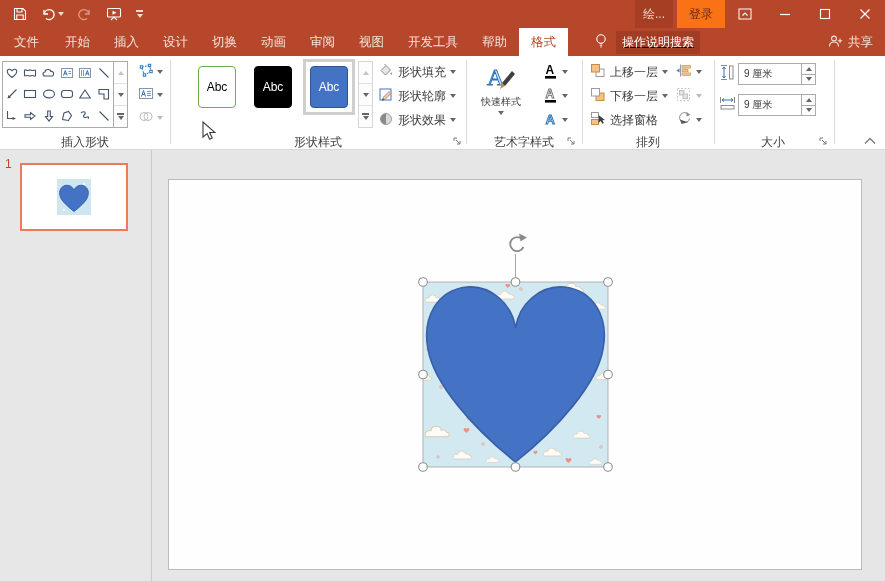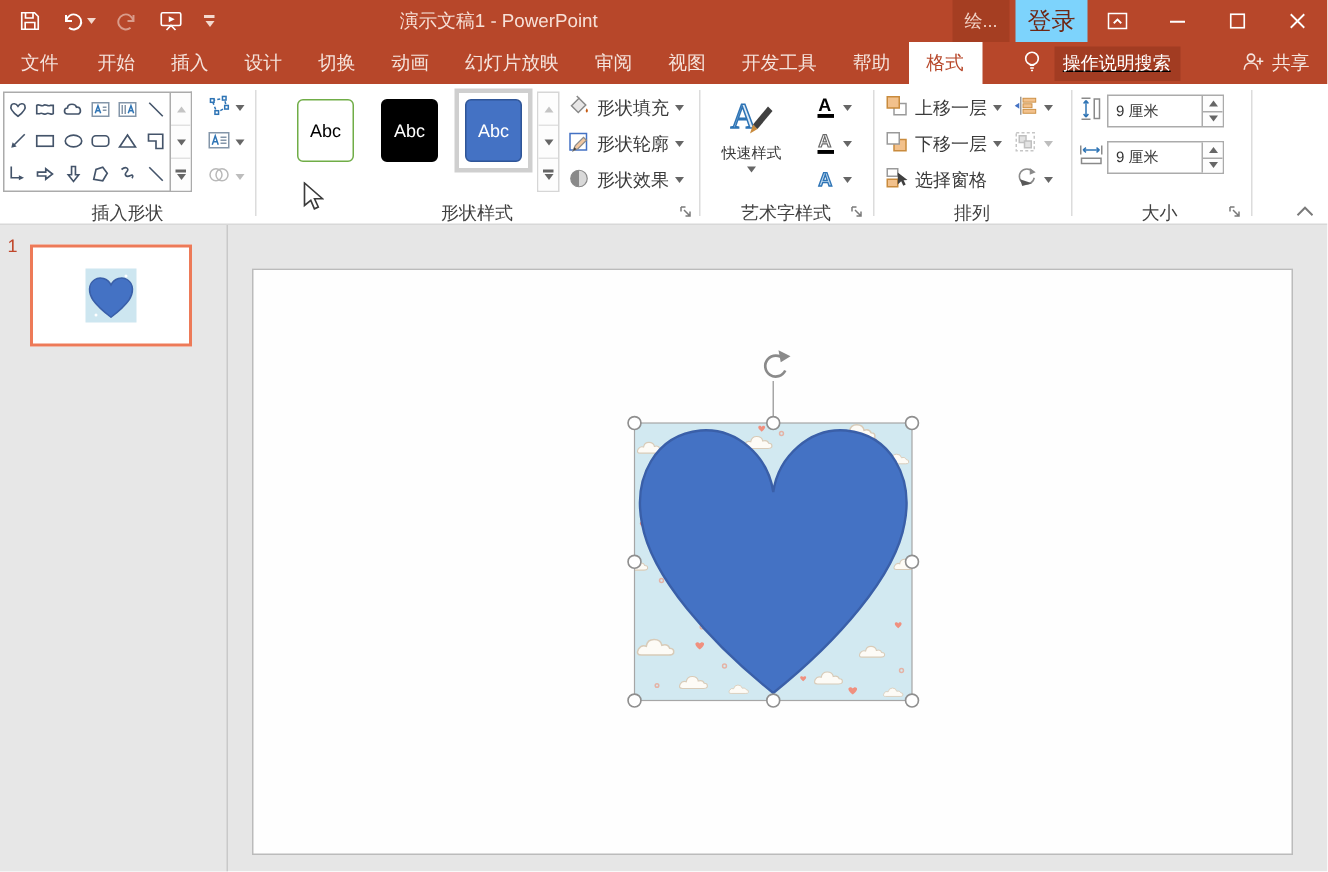--- a/index.html
+++ b/index.html
@@ -9,21 +9,21 @@
 
   
   .titlebar { position:absolute; left:0; top:0; width:885px; height:28px; background:#B7472A; display:flex; align-items:center; }
   .qat { display:flex; align-items:center; gap:4px; padding-left:8px; }
   .qat .qbtn { height:24px; display:flex; align-items:center; padding:0 5px; color:#fff; }
   .qat svg { display:block; }
   .caret-w { width:0; height:0; border-left:3px solid transparent; border-right:3px solid transparent; border-top:4px solid #F3D9CE; margin-left:2px; }
   .title-text { position:absolute; left:0; right:220px; text-align:center; color:#F7E0D7; font-size:12.5px; pointer-events:none; }
   .tb-right { position:absolute; right:0; top:0; height:28px; display:flex; align-items:stretch; }
   .ctx-tab { width:38px; background:#A53E22; color:#F2D4C8; font-size:12px; display:flex; align-items:center; justify-content:center; overflow:hidden; white-space:nowrap; }
-  .signin { width:48px; margin-left:4px; background:#7dd3fc; color:#6E2714; font-size:16px; display:flex; align-items:center; justify-content:center; }
+  .signin { width:48px; margin-left:4px; background:#f97316; color:#6E2714; font-size:12px; display:flex; align-items:center; justify-content:center; }
   .winbtn { width:40px; display:flex; align-items:center; justify-content:center; color:#fff; }
   .winbtn svg { display:block; }
 
   
   .tabrow { position:absolute; left:0; top:28px; width:885px; height:28px; background:#B7472A; display:flex; align-items:stretch; font-size:12.5px; }
   .tab { color:#F5E3DC; display:flex; align-items:center; padding:0 12px; }
   .tab.file { padding:0 14px; }
   .tab.active { background:#fff; color:#B7472A; }
   .tellme { display:flex; align-items:center; margin-left:26px; gap:8px;text-decoration:underline; }
   .tellme-box { background:#A23C22; color:#fff; font-size:12px; padding:3px 6px; }
@@ -118,21 +118,20 @@
             </svg>
           </span>
         </div>
       <div class="qbtn">
           <span style="display:flex;flex-direction:column;align-items:center">
             <span style="width:7px;height:1.5px;background:#F3D9CE;margin-bottom:2px"></span>
             <span class="caret-w" style="margin-left:0"></span>
           </span>
         </div>
     </div>
-    <div class="title-text">演示文稿1 - PowerPoint</div>
     <div class="tb-right">
       <div class="ctx-tab">绘...</div>
       <div class="signin">登录</div>
       <div class="winbtn">
           <span>
             <svg width="14" height="12" viewBox="0 0 14 12">
               <rect x="1" y="1" width="12" height="10" stroke="#fff" fill="none"></rect>
               <path d="M4.5 7.5 L7 5 L9.5 7.5" stroke="#fff" fill="none" stroke-width="1.2"></path>
             </svg>
           </span>
@@ -161,21 +160,20 @@
     </div>
   </div>
 
   <div class="tabrow">
     <div class="tab file">文件</div>
     <div class="tab">开始</div>
     <div class="tab">插入</div>
     <div class="tab">设计</div>
     <div class="tab">切换</div>
     <div class="tab">动画</div>
-    <div class="tab">幻灯片放映</div>
     <div class="tab">审阅</div>
     <div class="tab">视图</div>
     <div class="tab">开发工具</div>
     <div class="tab">帮助</div>
     <div class="tab active">格式</div>
     <div class="tellme">
       <span><svg width="14" height="16" viewBox="0 0 14 16">
             <circle cx="7" cy="6" r="4.2" stroke="#fff" fill="none" stroke-width="1.1"></circle>
             <path d="M5.5 10.5 H8.5 M5.8 12.3 H8.2 M6.3 14 H7.7" stroke="#fff" stroke-width="1.1"></path>
           </svg></span>

